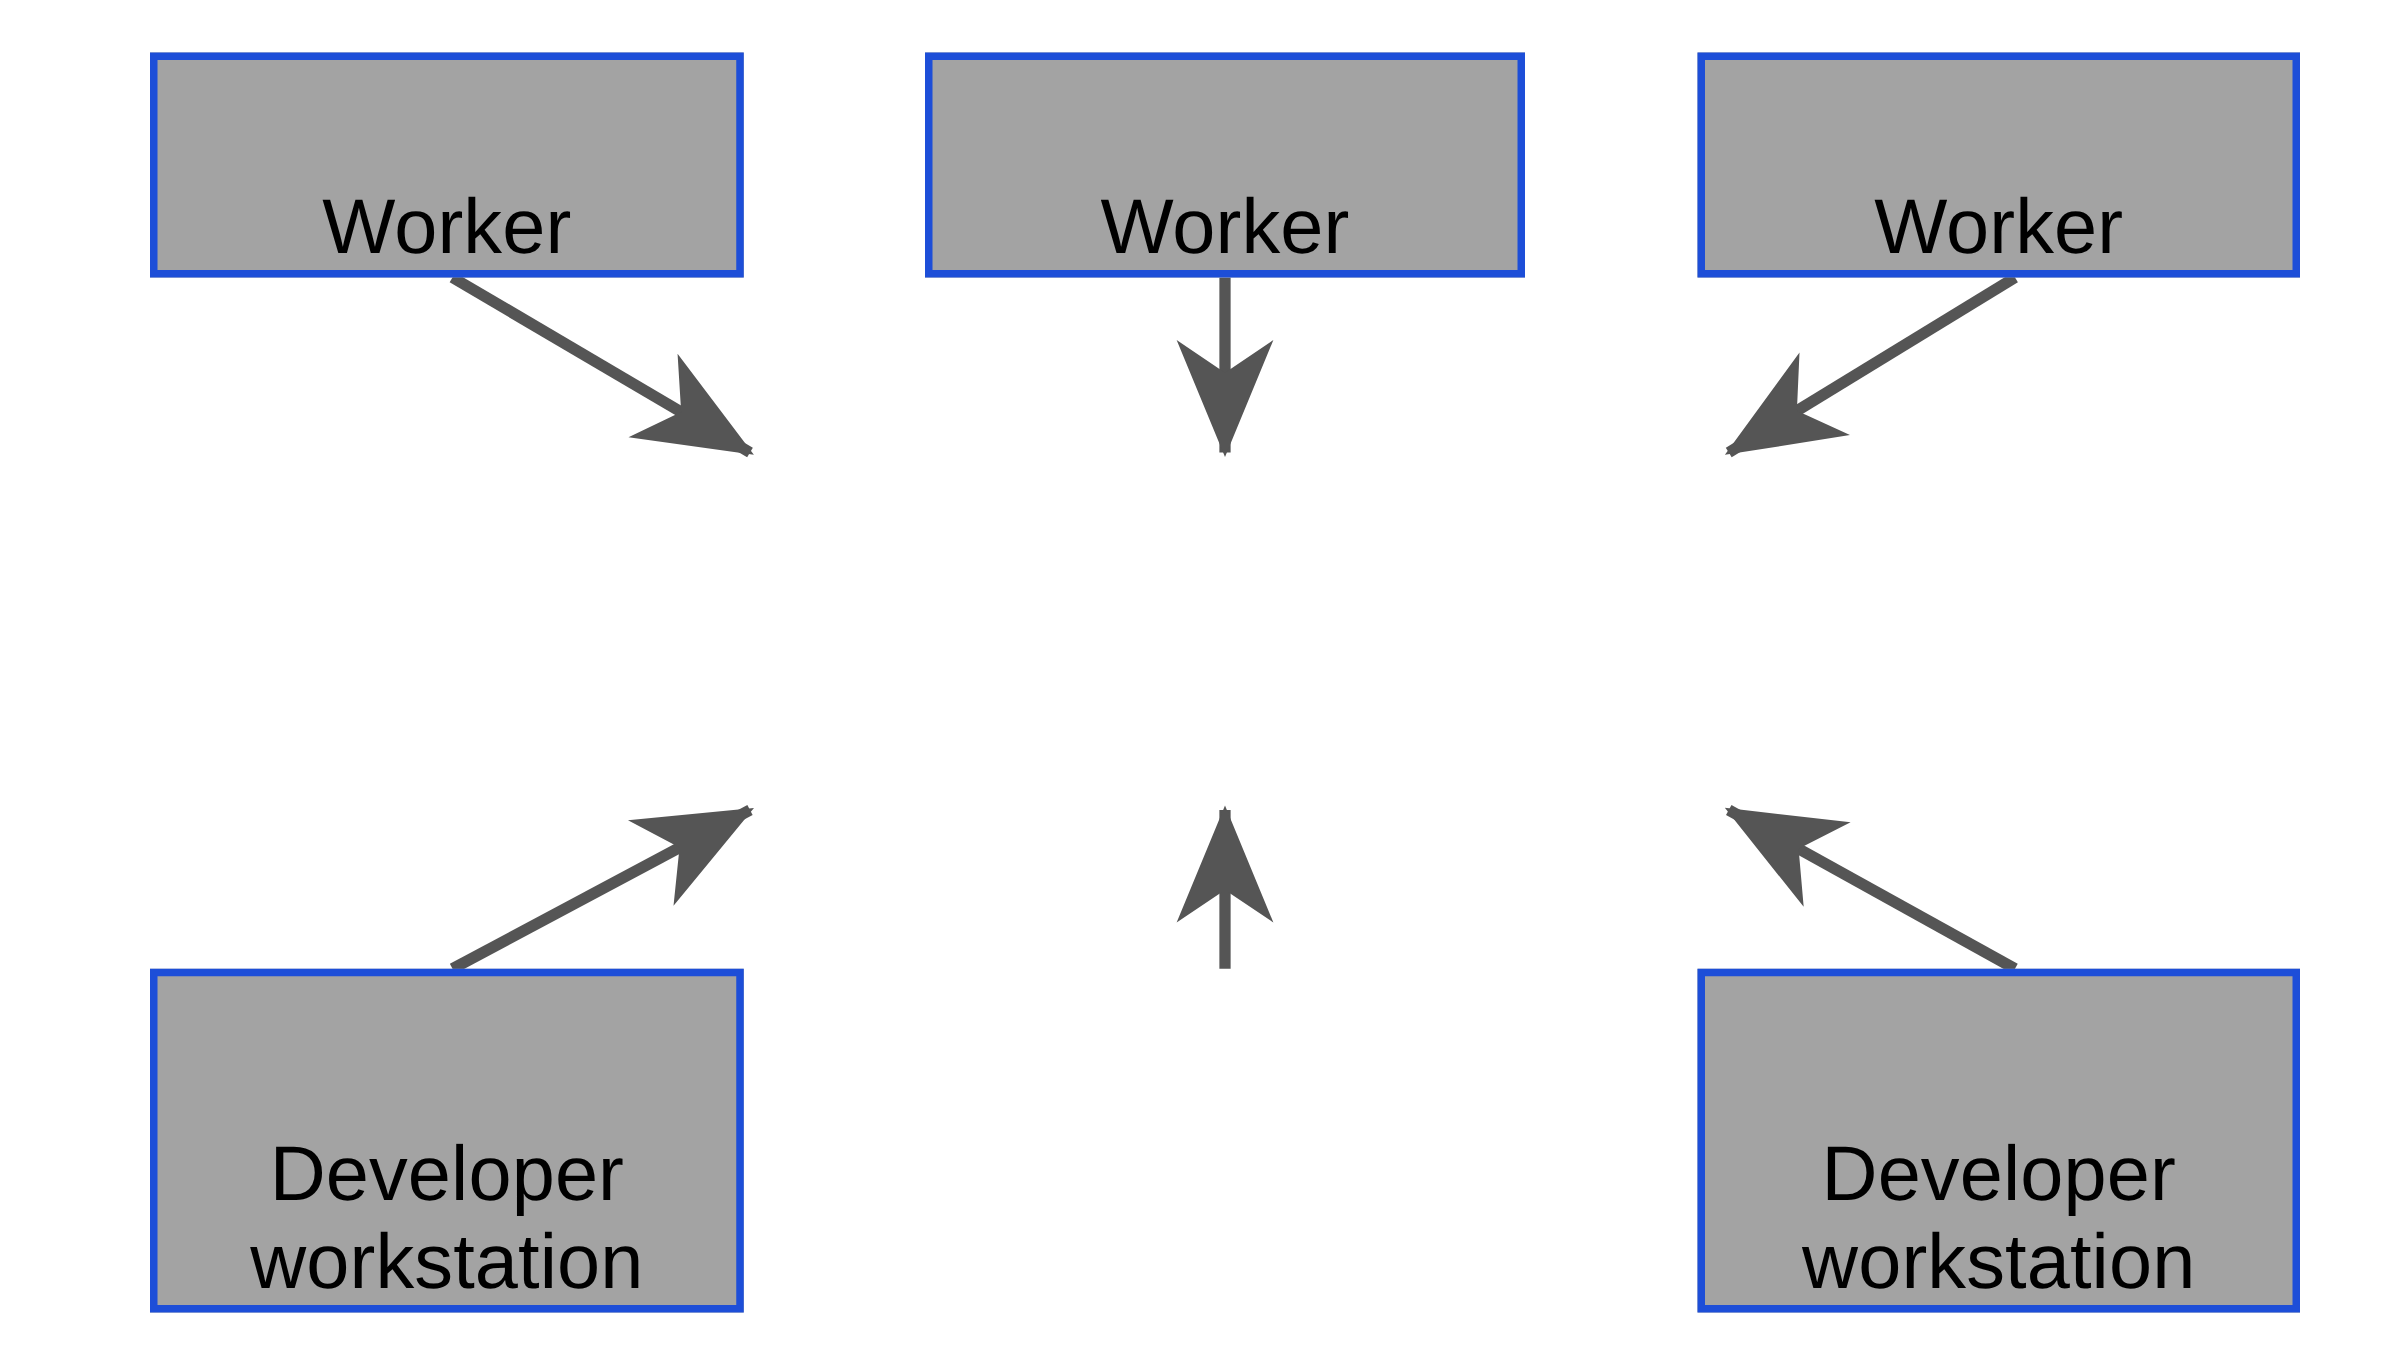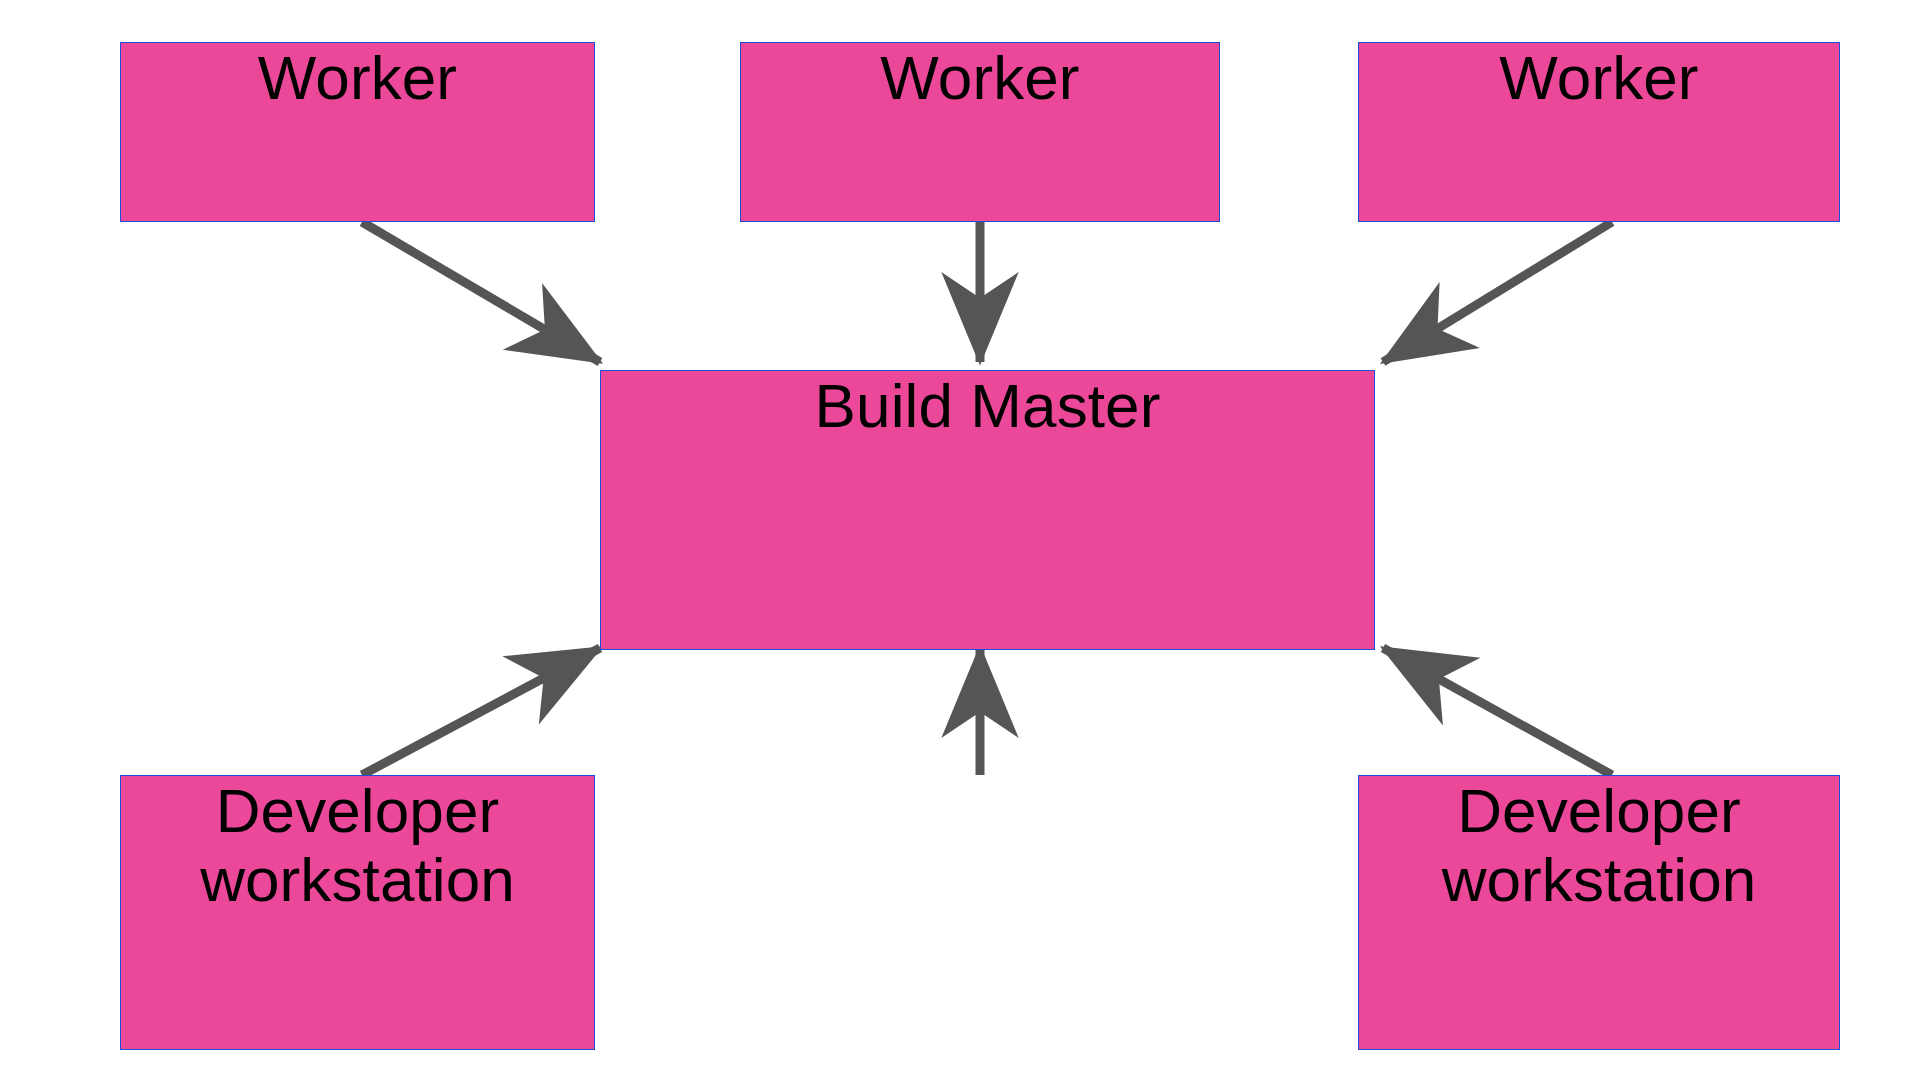--- a/index.html
+++ b/index.html
@@ -24,24 +24,24 @@
     position: absolute;
     left: 0;
     top: 0;
     width: 1910px;
     height: 1090px;
     pointer-events: none;
   }
   .node {
     position: absolute;
     box-sizing: border-box;
-    background: #ec4899;
-    border: 1px solid #1d4ed8;
+    background: #a3a3a3;
+    border: 6px solid #1d4ed8;
     display: flex;
-    align-items: flex-start;
+    align-items: flex-end;
     justify-content: center;
     text-align: center;
     color: #000000;
     z-index: 2;
   }
   .node-label {
     font-weight: 400;
     line-height: 1.12;
     letter-spacing: 0.1px;
     white-space: pre-line;
@@ -96,23 +96,20 @@
   </div>
 
   <div class="node" id="node-worker-2">
     <span class="node-label">Worker</span>
   </div>
 
   <div class="node" id="node-worker-3">
     <span class="node-label">Worker</span>
   </div>
 
-  <div class="node" id="node-build-master">
-    <span class="node-label">Build Master</span>
-  </div>
 
   <div class="node" id="node-dev-workstation-1">
     <span class="node-label">Developer
 workstation</span>
   </div>
 
 
   <div class="node" id="node-dev-workstation-2">
     <span class="node-label">Developer
 workstation</span>

